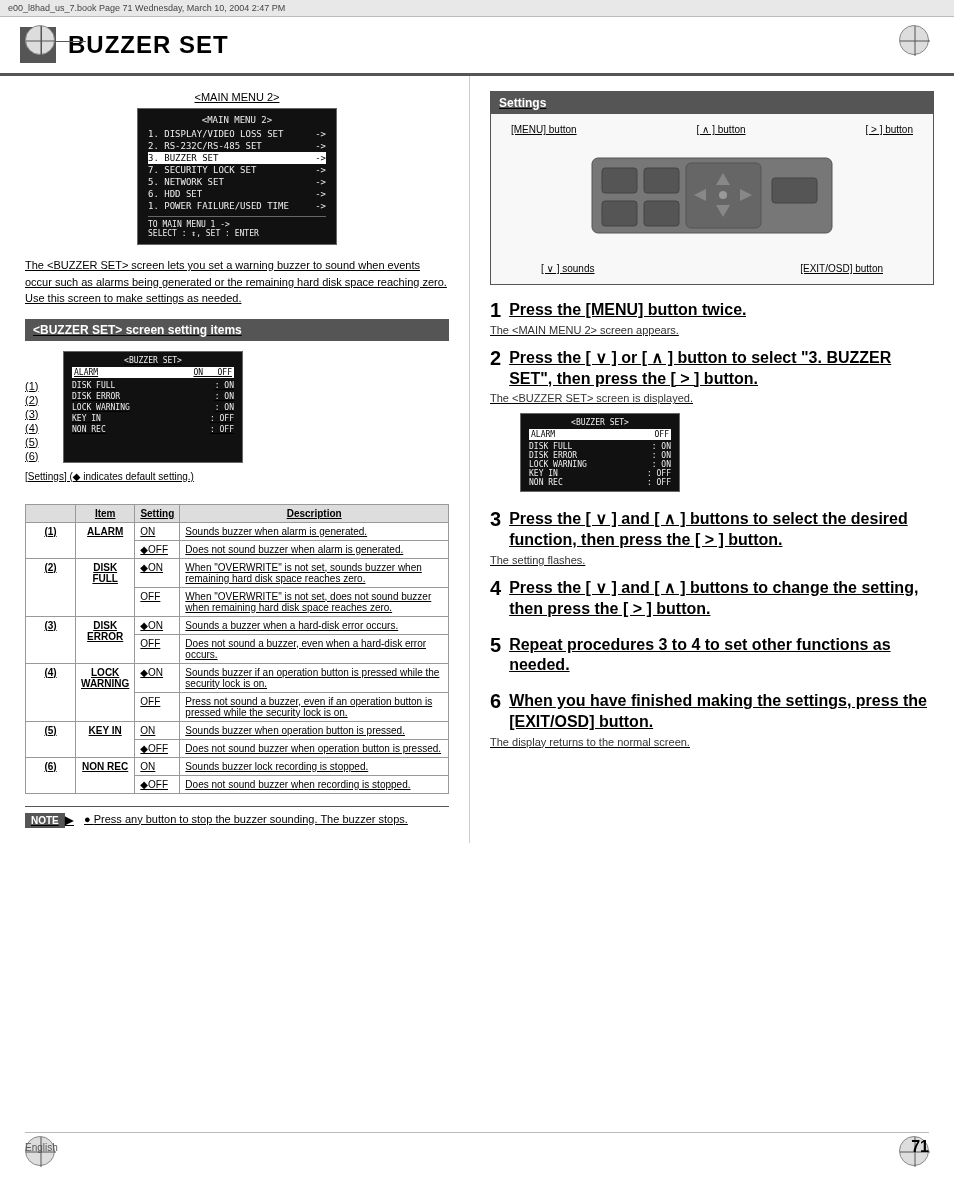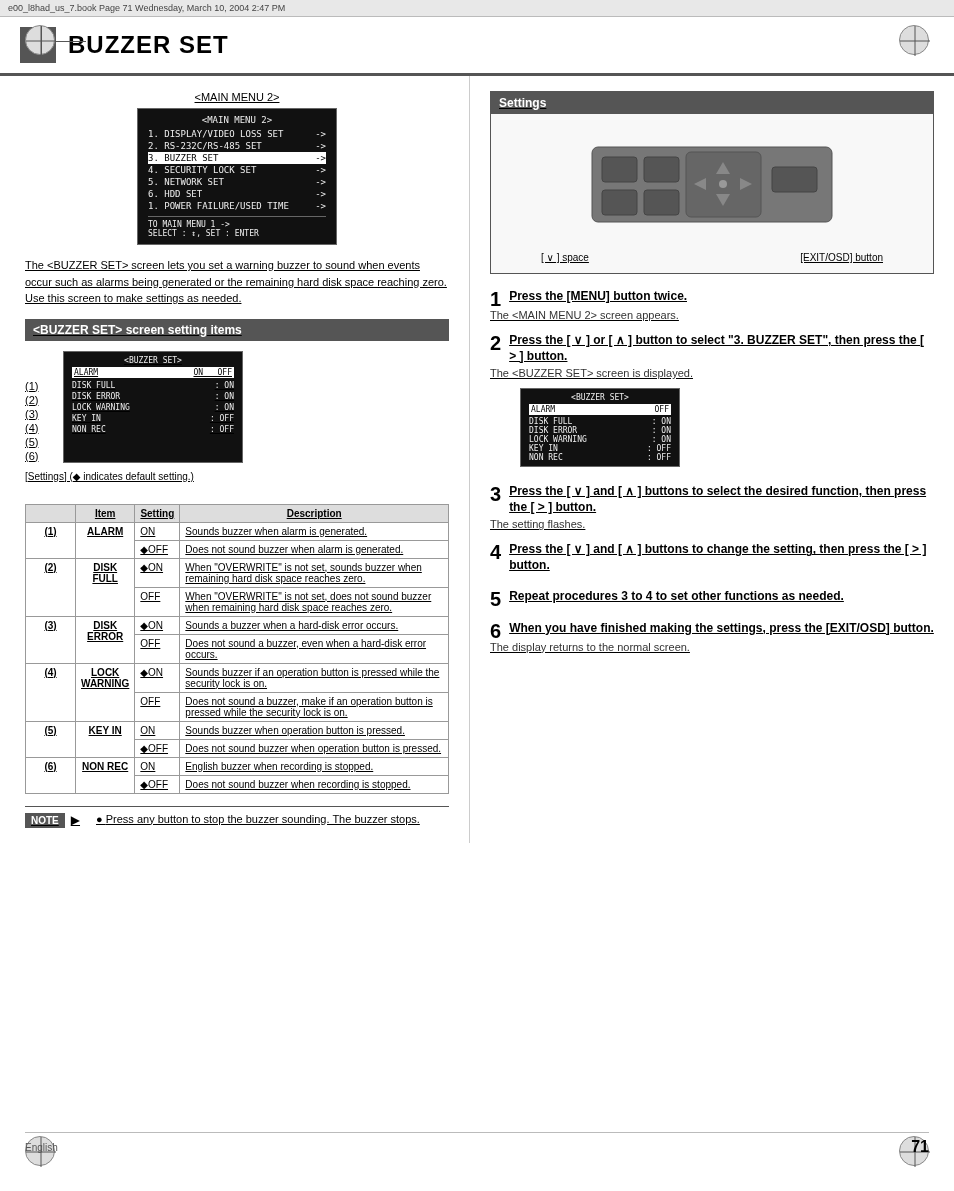--- a/index.html
+++ b/index.html
@@ -215,21 +215,20 @@
       width: 45px;
     }
 
     
     .note-section {
       margin-top: 12px;
       border-top: 1px solid #555;
       padding-top: 6px;
       display: flex;
       align-items: flex-start;
-      gap: 6px;
     }
     .note-label {
       background: #555;
       color: #fff;
       font-size: 10px;
       font-weight: bold;
       padding: 2px 6px;
       white-space: nowrap;
     }
     .note-arrow {
@@ -268,21 +267,21 @@
       font-size: 20px;
       font-weight: bold;
       float: left;
       margin-right: 8px;
       line-height: 1;
     }
     .step-content {
       overflow: hidden;
     }
     .step-title {
-      font-size: 12px;
+      font-size: 16px;
       font-weight: bold;
       line-height: 1.3;
       margin-bottom: 3px;
     }
     .step-desc {
       font-size: 11px;
       color: #333;
       margin-bottom: 4px;
       clear: both;
     }
@@ -380,21 +379,21 @@
           </div>
         <div class="menu-item">
             <span>2. RS-232C/RS-485 SET</span>
             <span>-&gt;</span>
           </div>
         <div class="menu-item selected">
             <span>3. BUZZER SET</span>
             <span>-&gt;</span>
           </div>
         <div class="menu-item">
-            <span>4. SECURITY LOCK SET</span>
+            <span>7. SECURITY LOCK SET</span>
             <span>-&gt;</span>
           </div>
         <div class="menu-item">
             <span>5. NETWORK SET</span>
             <span>-&gt;</span>
           </div>
         <div class="menu-item">
             <span>6. HDD SET</span>
             <span>-&gt;</span>
           </div>
@@ -504,39 +503,39 @@
         </tr>
 
         <tr>
           <td rowspan="2" class="item-col">(4)</td>
           <td rowspan="2" class="item-col">LOCK<br>WARNING</td>
           <td class="setting-col">◆ON</td>
           <td>Sounds buzzer if an operation button is pressed while the security lock is on.</td>
         </tr>
         <tr>
           <td class="setting-col">OFF</td>
-          <td>Does not sound a buzzer, make if an operation button is pressed while the security lock is on.</td>
+          <td>Press not sound a buzzer, even if an operation button is pressed while the security lock is on.</td>
         </tr>
 
         <tr>
           <td rowspan="2" class="item-col">(5)</td>
           <td rowspan="2" class="item-col">KEY IN</td>
           <td class="setting-col">ON</td>
           <td>Sounds buzzer when operation button is pressed.</td>
         </tr>
         <tr>
           <td class="setting-col">◆OFF</td>
           <td>Does not sound buzzer when operation button is pressed.</td>
         </tr>
 
         <tr>
           <td rowspan="2" class="item-col">(6)</td>
           <td rowspan="2" class="item-col">NON REC</td>
           <td class="setting-col">ON</td>
-          <td>English buzzer when recording is stopped.</td>
+          <td>Sounds buzzer lock recording is stopped.</td>
         </tr>
         <tr>
           <td class="setting-col">◆OFF</td>
           <td>Does not sound buzzer when recording is stopped.</td>
         </tr>
       </tbody>
     </table>
 
     <div class="note-section">
       <span class="note-label">NOTE</span>
@@ -547,20 +546,25 @@
     </div>
 
   </div>
 
   <div class="right-col">
 
     <div class="settings-box">
       <div class="settings-box-header">Settings</div>
       <div class="settings-box-content">
 
+        <div style="display:flex; justify-content:space-between; font-size:10px; margin-bottom:2px; padding:0 10px;">
+          <span>[MENU] button</span>
+          <span>[ ∧ ] button</span>
+          <span>[ &gt; ] button</span>
+        </div>
 
         <div class="diagram-container">
           <svg width="260" height="110">
 
             <rect x="10" y="15" width="240" height="75" rx="6" ry="6" fill="#777" stroke="#555" stroke-width="1"></rect>
 
             <rect x="20" y="25" width="35" height="25" rx="3" fill="#555" stroke="#444"></rect>
             <rect x="62" y="25" width="35" height="25" rx="3" fill="#555" stroke="#444"></rect>
 
             <rect x="104" y="20" width="75" height="65" rx="5" fill="#666" stroke="#555"></rect>
@@ -576,21 +580,21 @@
             <circle cx="141" cy="52" r="4" fill="#999"></circle>
 
             <rect x="20" y="58" width="35" height="25" rx="3" fill="#555" stroke="#444"></rect>
             <rect x="62" y="58" width="35" height="25" rx="3" fill="#555" stroke="#444"></rect>
 
             <rect x="190" y="35" width="45" height="25" rx="3" fill="#555" stroke="#444"></rect>
           </svg>
         </div>
 
         <div style="display:flex; justify-content:space-between; font-size:10px; margin-top:2px; padding:0 40px;">
-          <span>[ ∨ ] space</span>
+          <span>[ ∨ ] sounds</span>
           <span>[EXIT/OSD] button</span>
         </div>
       </div>
     </div>
 
     <div class="step">
       <div style="display:flex; align-items:flex-start;">
         <div class="step-num">1</div>
         <div class="step-content">
           <div class="step-title"><b>Press the [MENU] button twice.</b></div>

